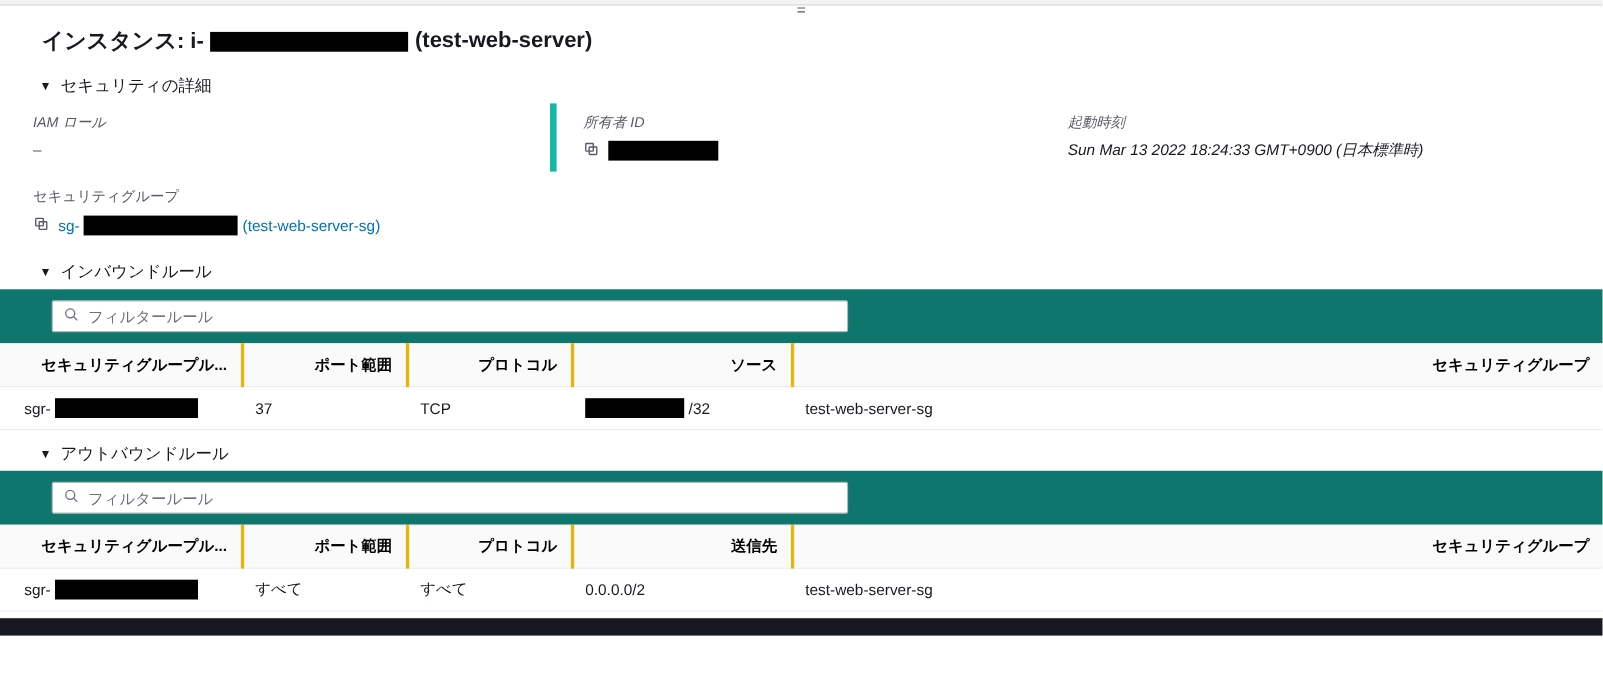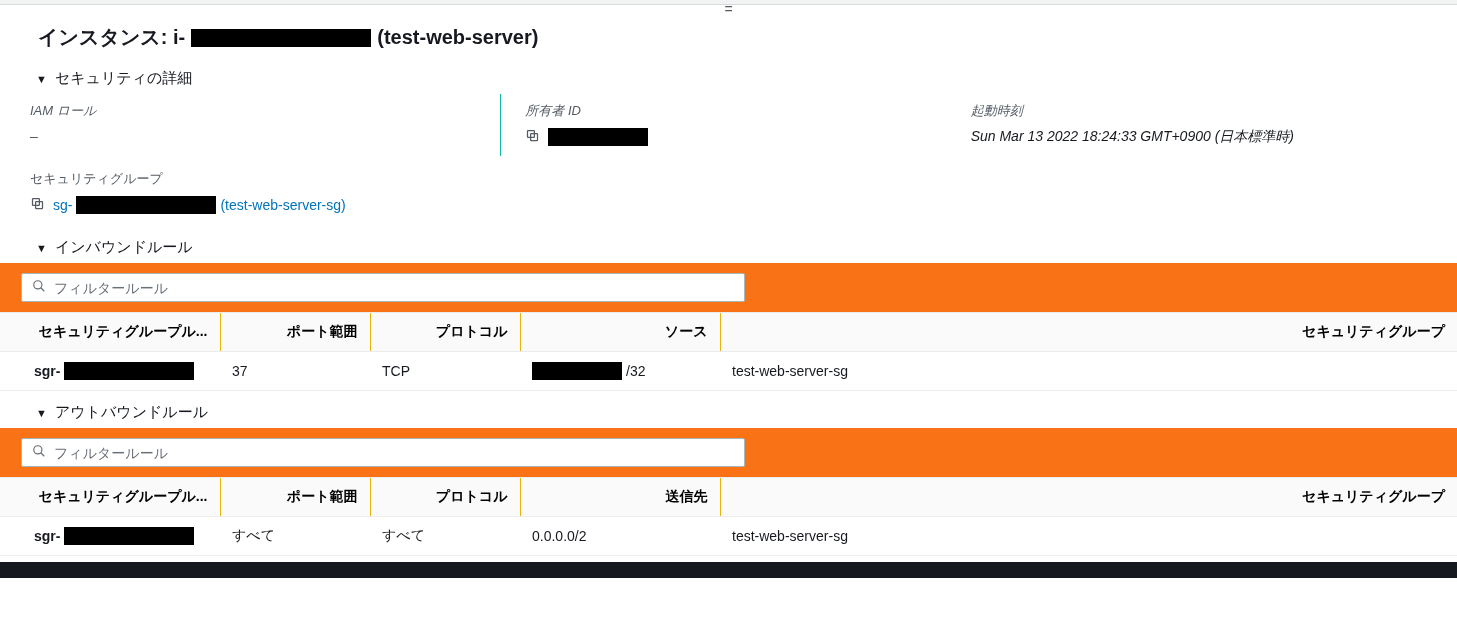--- a/index.html
+++ b/index.html
@@ -26,34 +26,34 @@
     padding: 6px 16px 6px 36px; font-size: 15px; color:#16191f;
   }
   .tri { font-size: 11px; color:#16191f; }
 
   .details3 {
     display:grid;
     grid-template-columns: 1fr 1fr 1fr;
     padding: 0 16px 10px 30px;
   }
   .col { padding: 8px 12px 10px 0; font-style: italic; }
-  .col.mid { border-left:1px solid #14b8a6; padding-left: 24px;}
+  .col.mid { border-left:6px solid #14b8a6; padding-left: 24px;}
   .lbl { color:#545b64; font-size: 13px; margin-bottom: 8px; }
   .val { font-size: 14px; color:#16191f; display:flex; align-items:center; gap:8px;}
   .dash { color:#545b64; }
 
   .sg-row { padding: 4px 16px 18px 30px;}
   .sg-val { display:flex; align-items:center; gap:8px; margin-top:8px;}
   .link { color:#0073bb; text-decoration:none; }
 
   .copy-icn svg { width:15px; height:15px; stroke:#545b64; fill:none; stroke-width:2;}
   .copy-btn { background:none; border:none; cursor:pointer; padding:0; display:flex; align-items:center;}
 
   .rules-block { padding: 0 0 6px 0;}
-  .filter-wrap { padding: 10px 16px 10px 21px; background:#f97316;}
+  .filter-wrap { padding: 10px 16px 10px 47px; background:#0f766e;}
   .filter-box {
     display:flex; align-items:center; gap:8px;
     width: 724px; border:1px solid #aab7b8; border-radius:2px;
     padding: 5px 10px; background:#fff;
   }
   .filter-box input {
     border:none; outline:none; font-size:14px; width:100%;
     color:#16191f;
   }
   .filter-box input::placeholder { color:#687078; }
@@ -65,22 +65,22 @@
   table.rules thead th {
     text-align:right; font-weight:700; font-size:14px; color:#000000;
     padding: 10px 12px 10px 12px; border-bottom:1px solid #eaeded; border-top:1px solid #eaeded;
     background:#fafafa;
     margin-left:12px;
   }
   table.rules thead th:first-child { padding-left: 34px;}
   table.rules tbody td {
     padding: 10px 12px; border-bottom:1px solid #eaeded; font-size:14px; color:#16191f;
   }
-  table.rules tbody td:first-child { padding-left: 34px; font-weight: bold;}
-  .th-divider { border-left: 1px solid #eab308; }
+  table.rules tbody td:first-child { padding-left: 22px;}
+  .th-divider { border-left: 3px solid #eab308; }
 
   .footer-bar {
     position: relative;
     height: 16px; background:#16191f; color:#eaeded; font-size:11px;
     display:flex; justify-content:flex-end; align-items:center; padding: 0 8px;
   }
 
   .col-sgr   { width: 220px;}
   .col-port  { width: 150px;}
   .col-proto { width: 150px;}

